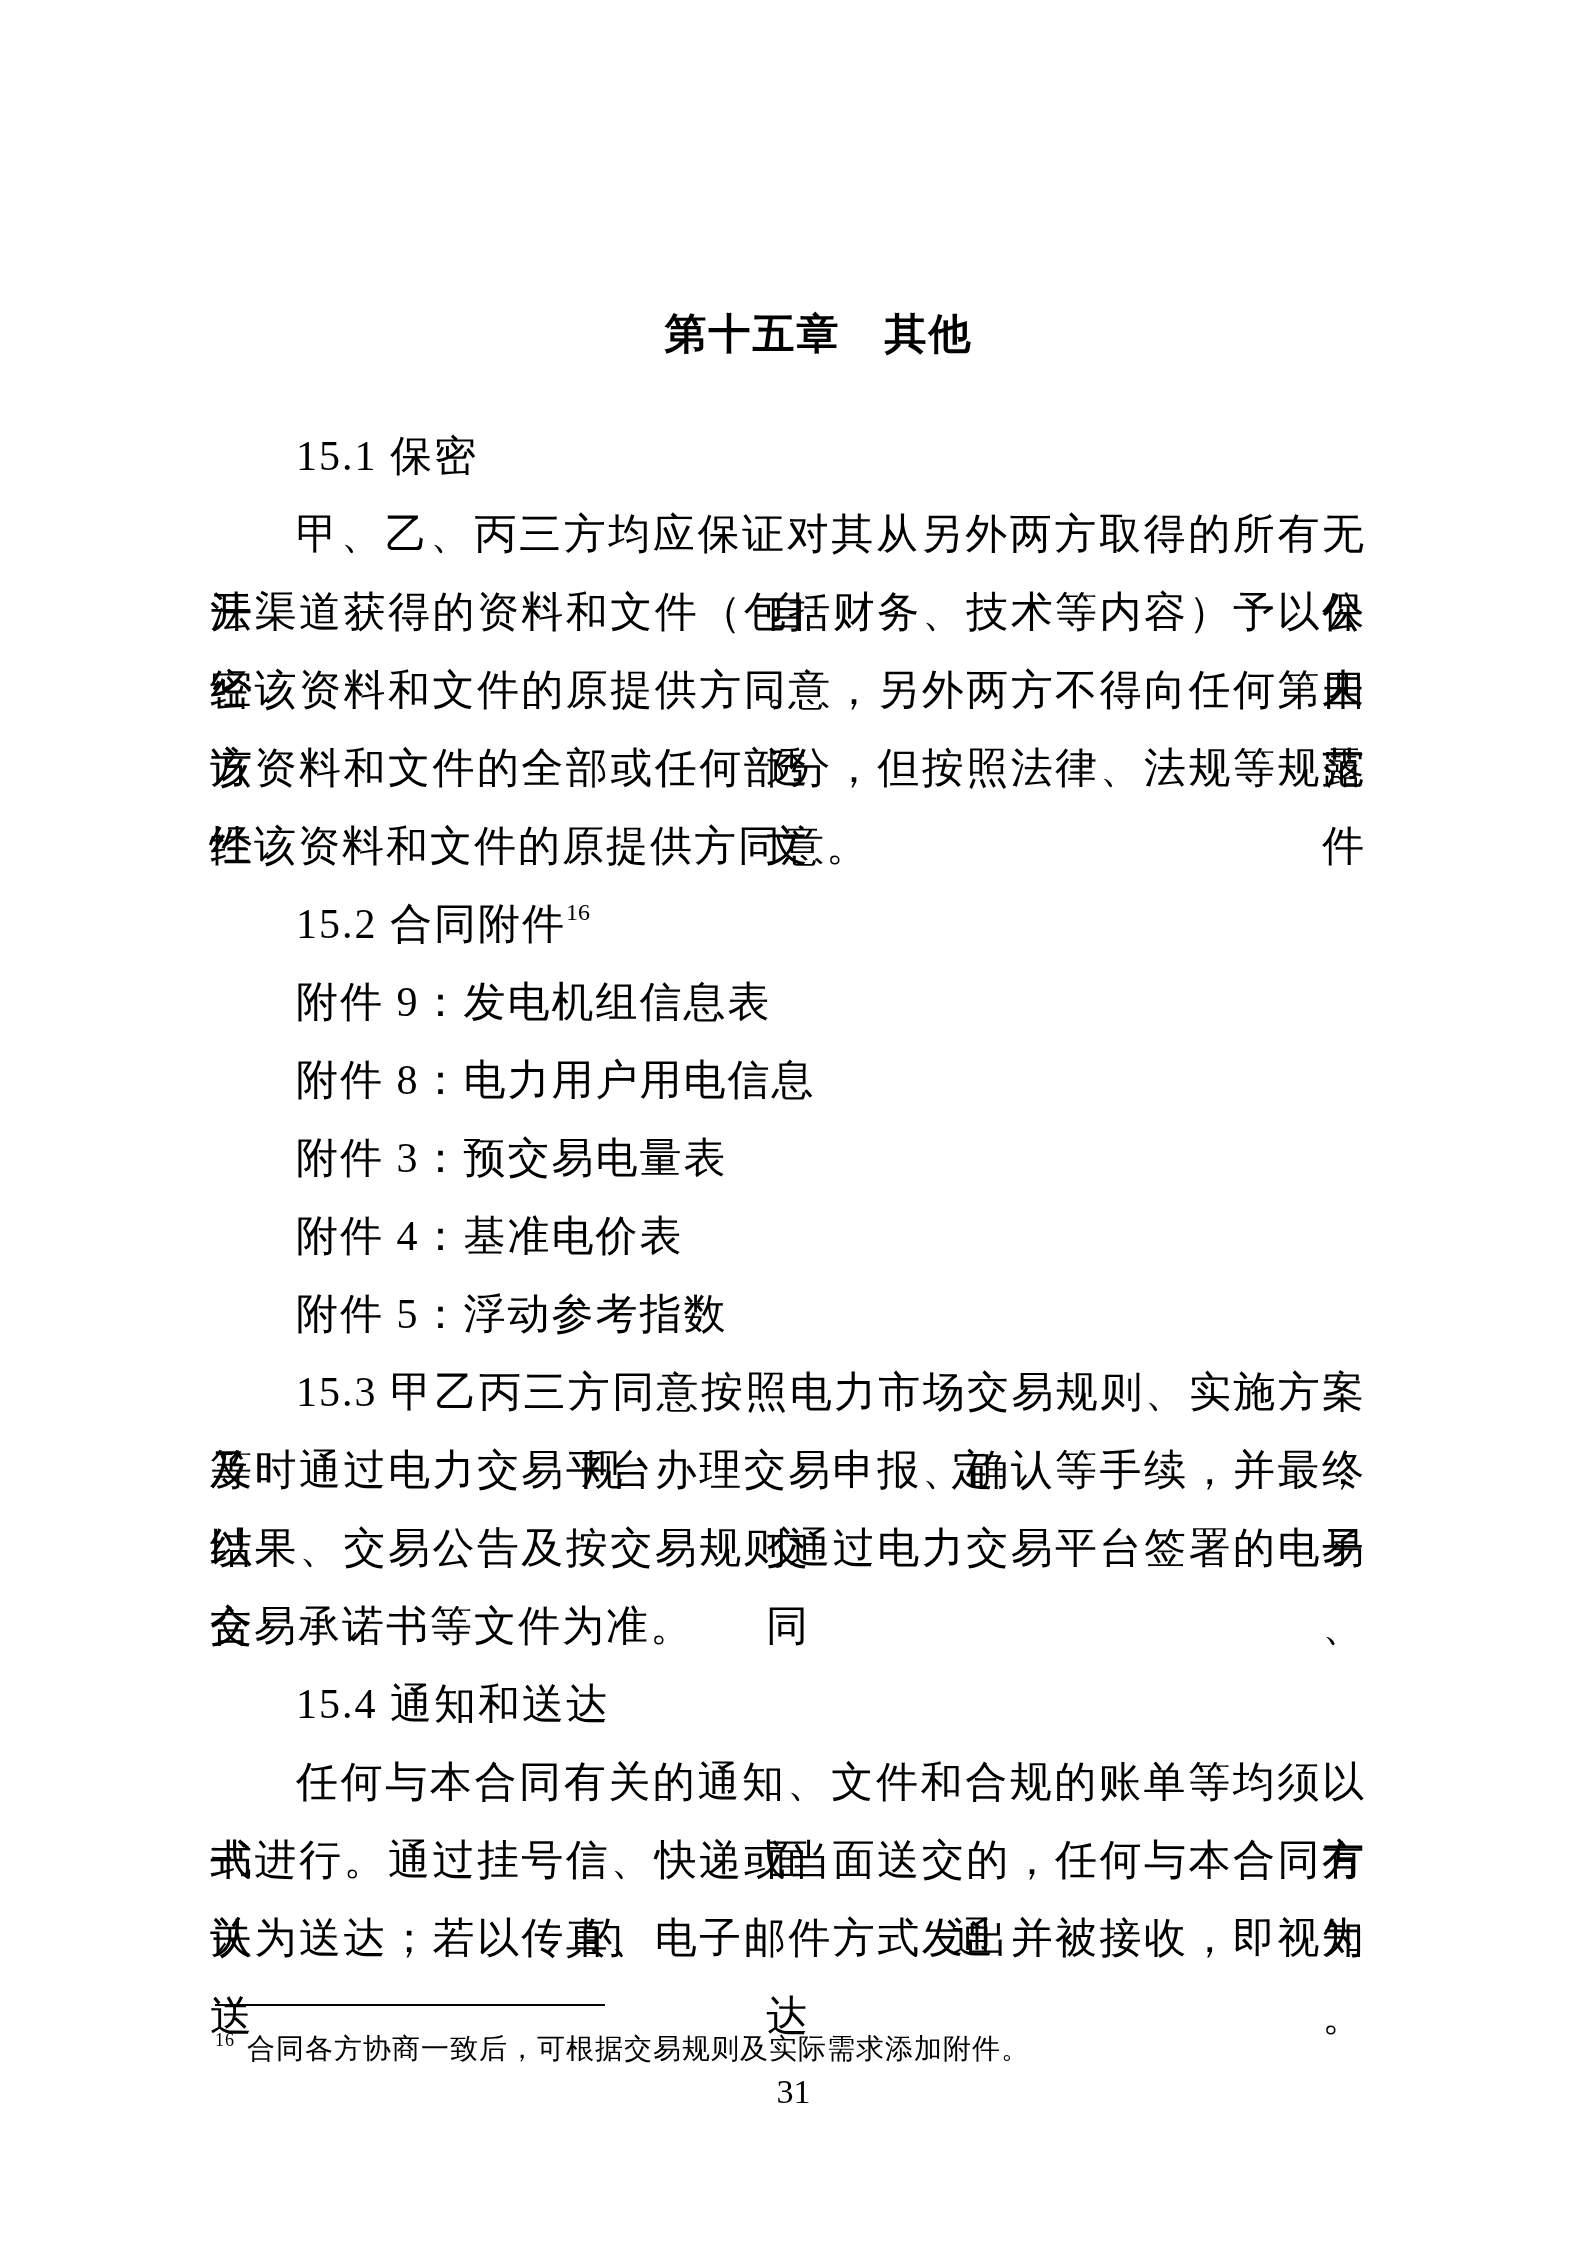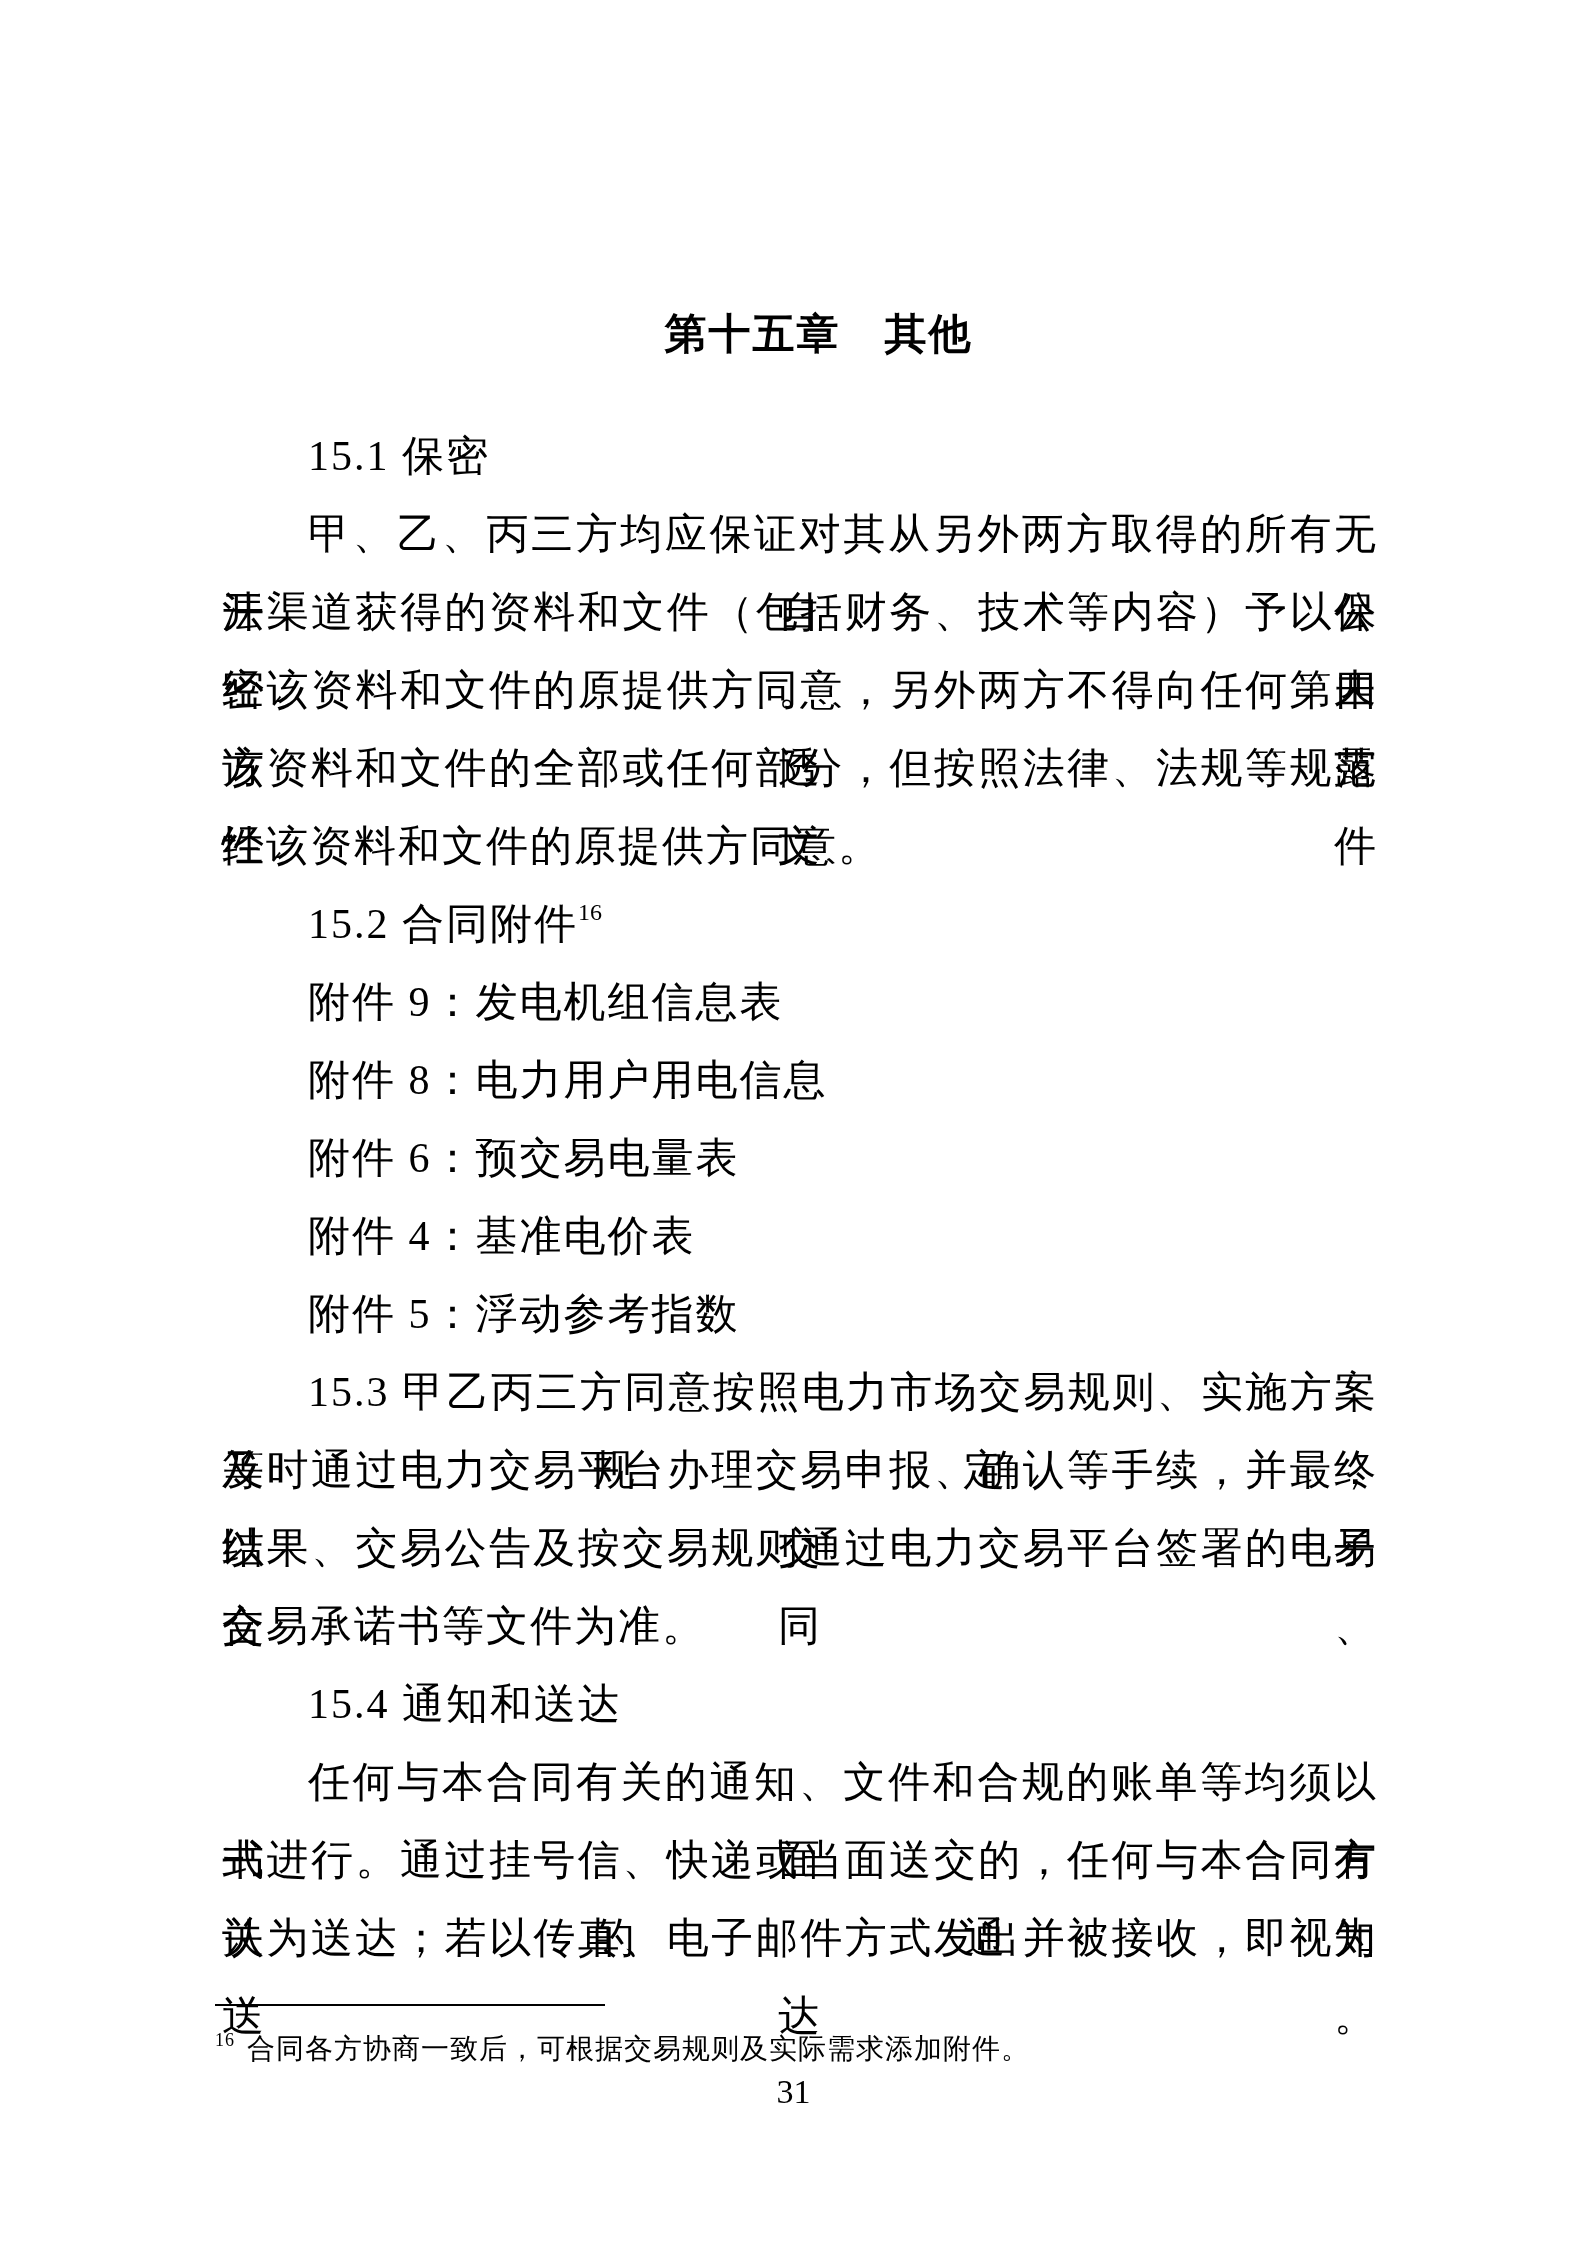--- a/index.html
+++ b/index.html
@@ -26,21 +26,21 @@
     font-weight: bold;
     font-size: 42px;
     line-height: 62px;
     letter-spacing: 2px;
     white-space: pre;
     margin-left: 25px;
   }
   .doc-body {
     position: absolute;
     top: 417px;
-    left: 222px;
+    left: 210px;
     width: 1156px;
   }
   .line {
     height: 78px;
     line-height: 78px;
     font-size: 42px;
     letter-spacing: 2px;
     white-space: normal;
   }
   .line.indent {
@@ -99,21 +99,21 @@
   <div class="doc-body">
       <div class="line indent">15.1 保密</div>
       <div class="line indent justify">甲、乙、丙三方均应保证对其从另外两方取得的所有无法自公</div>
       <div class="line justify">开渠道获得的资料和文件（包括财务、技术等内容）予以保密。未</div>
       <div class="line justify">经该资料和文件的原提供方同意，另外两方不得向任何第四方透露</div>
       <div class="line justify">该资料和文件的全部或任何部分，但按照法律、法规等规范性文件</div>
       <div class="line">经该资料和文件的原提供方同意。</div>
       <div class="line indent">15.2 合同附件<sup>16</sup></div>
       <div class="line indent">附件 9：发电机组信息表</div>
       <div class="line indent">附件 8：电力用户用电信息</div>
-      <div class="line indent">附件 6：预交易电量表</div>
+      <div class="line indent">附件 3：预交易电量表</div>
       <div class="line indent">附件 4：基准电价表</div>
       <div class="line indent">附件 5：浮动参考指数</div>
       <div class="line indent justify">15.3 甲乙丙三方同意按照电力市场交易规则、实施方案等规定，</div>
       <div class="line justify">及时通过电力交易平台办理交易申报、确认等手续，并最终以交易</div>
       <div class="line justify">结果、交易公告及按交易规则通过电力交易平台签署的电子合同、</div>
       <div class="line">交易承诺书等文件为准。</div>
       <div class="line indent">15.4 通知和送达</div>
       <div class="line indent justify">任何与本合同有关的通知、文件和合规的账单等均须以书面方</div>
       <div class="line justify">式进行。通过挂号信、快递或当面送交的，任何与本合同有关的通知</div>
       <div class="line justify">认为送达；若以传真、电子邮件方式发出并被接收，即视为送达。</div>

